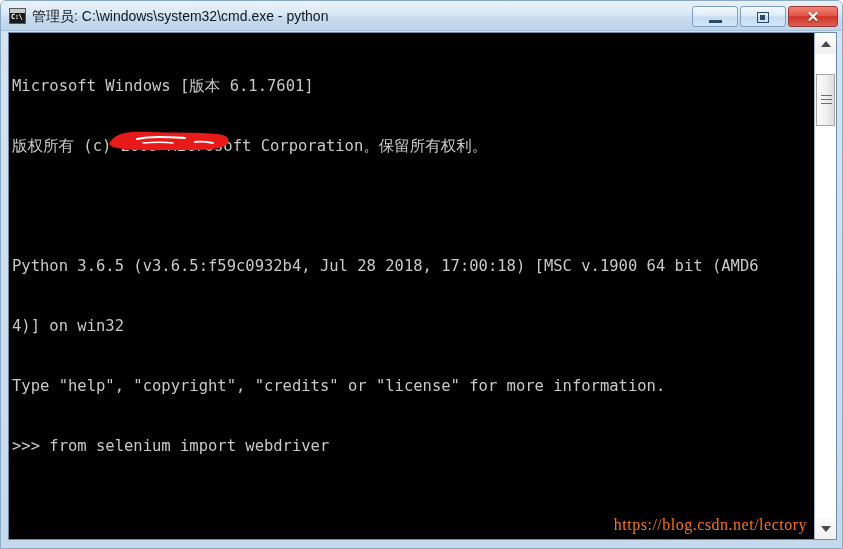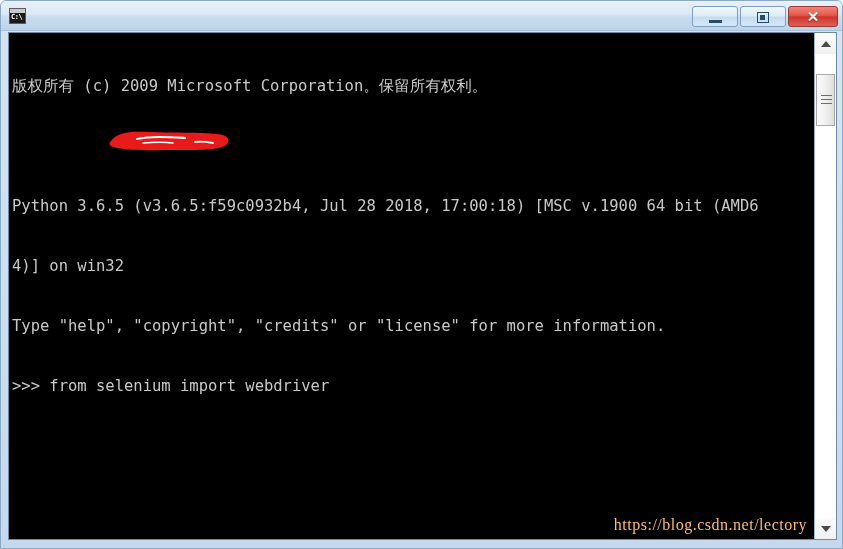--- a/index.html
+++ b/index.html
@@ -194,21 +194,21 @@
   }
 
   
   .watermark {
     position: absolute;
     right: 8px;
     bottom: 4px;
     font-family: "Liberation Serif", "DejaVu Serif", serif;
     font-size: 16px;
     line-height: 20px;
-    color: #fdba74;
+    color: #f97316;
     white-space: nowrap;
     letter-spacing: 0.5px;
   }
 
   
   .scrollbar {
     position: absolute;
     right: 0;
     top: 0;
     width: 22px;
@@ -282,39 +282,41 @@
 </head>
 <body>
 
 <div class="window">
 
   <div class="titlebar">
     <div class="title-icon">
       <div class="ic-bar"></div>
       <div class="ic-txt">C:\</div>
     </div>
+    <div class="title-text">管理员: C:\windows\system32\cmd.exe - python</div>
 
     <div class="winbtns">
       <div class="winbtn">
         <span class="glyph-min"></span>
       </div>
       <div class="winbtn">
         <span class="glyph-max-outer"></span>
         <span class="glyph-max-inner"></span>
       </div>
       <div class="winbtn close">
         <span class="glyph-close">✕</span>
       </div>
     </div>
   </div>
 
   <div class="console-outer">
     <div class="console-screen">
 
       <div class="console-text">
+        <div class="line">Microsoft Windows [版本 6.1.7601]</div>
         <div class="line">版权所有 (c) 2009 Microsoft Corporation。保留所有权利。</div>
         <div class="line"></div>
         <div class="line">Python 3.6.5 (v3.6.5:f59c0932b4, Jul 28 2018, 17:00:18) [MSC v.1900 64 bit (AMD6</div>
         <div class="line">4)] on win32</div>
         <div class="line">Type "help", "copyright", "credits" or "license" for more information.</div>
         <div class="line">&gt;&gt;&gt; from selenium import webdriver</div>
         
         
         
         

